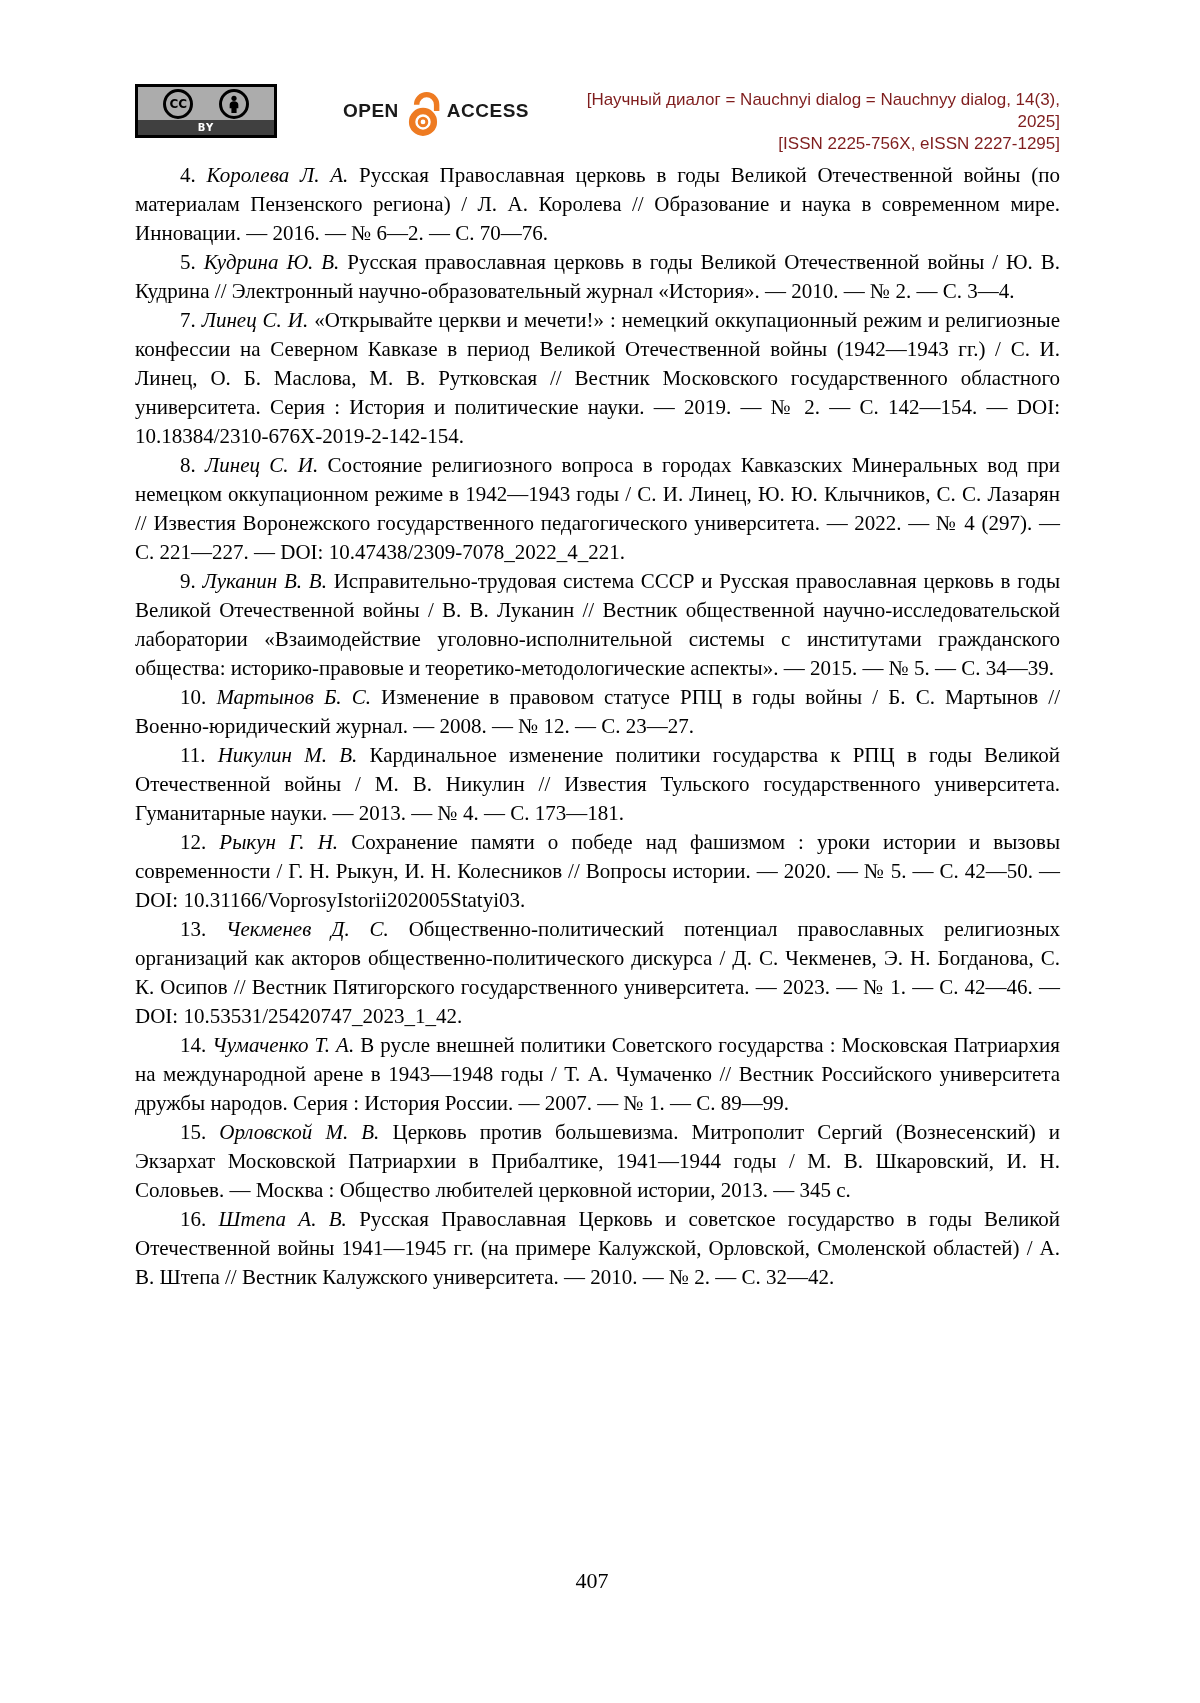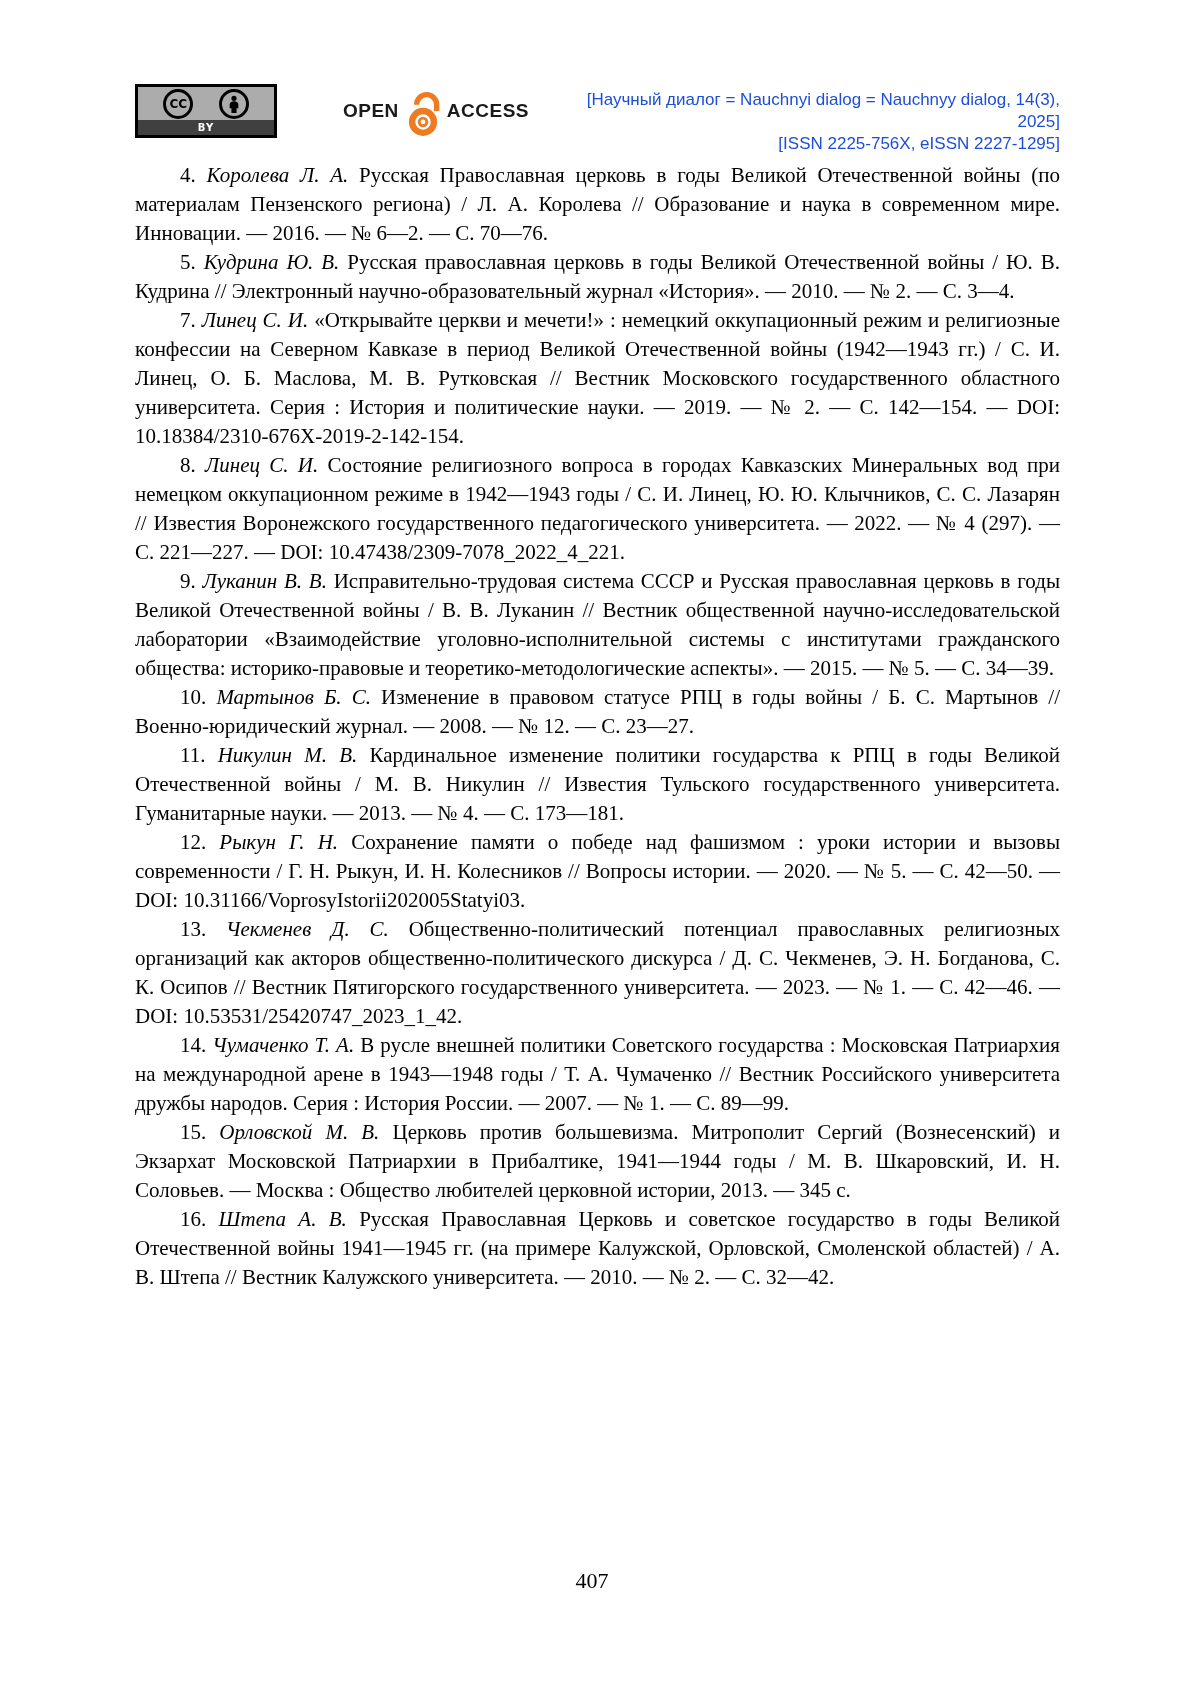--- a/index.html
+++ b/index.html
@@ -52,21 +52,21 @@
     font-family: "Liberation Sans", sans-serif;
     font-weight: bold; font-size: 19px;
     letter-spacing: 0.5px; color: #1a1a1a;
   }
   .oa-lock { margin: 0 4px; display: block; }
   .journal-head {
     flex: 1;
     text-align: right;
     font-family: "Liberation Sans", sans-serif;
     font-size: 17px; line-height: 22px;
-    color: #1d4ed8;
+    color: #7f1d1d;
     align-self: flex-start;
     padding-top: 6px;
   }
   
   .refs { }
   .entry {
     text-align: justify;
     text-indent: 45px;
     font-size: 21px;
     line-height: 29px;

